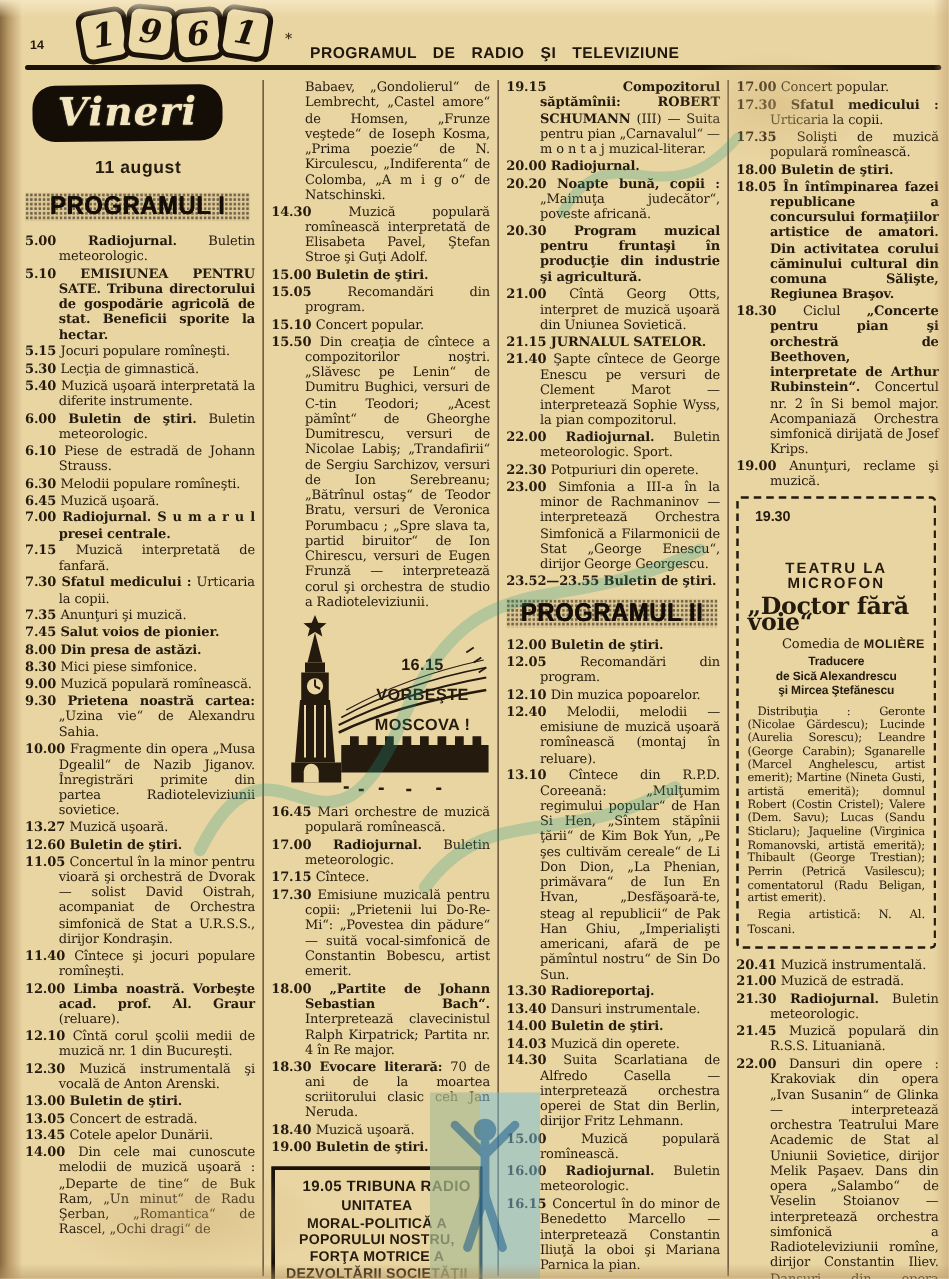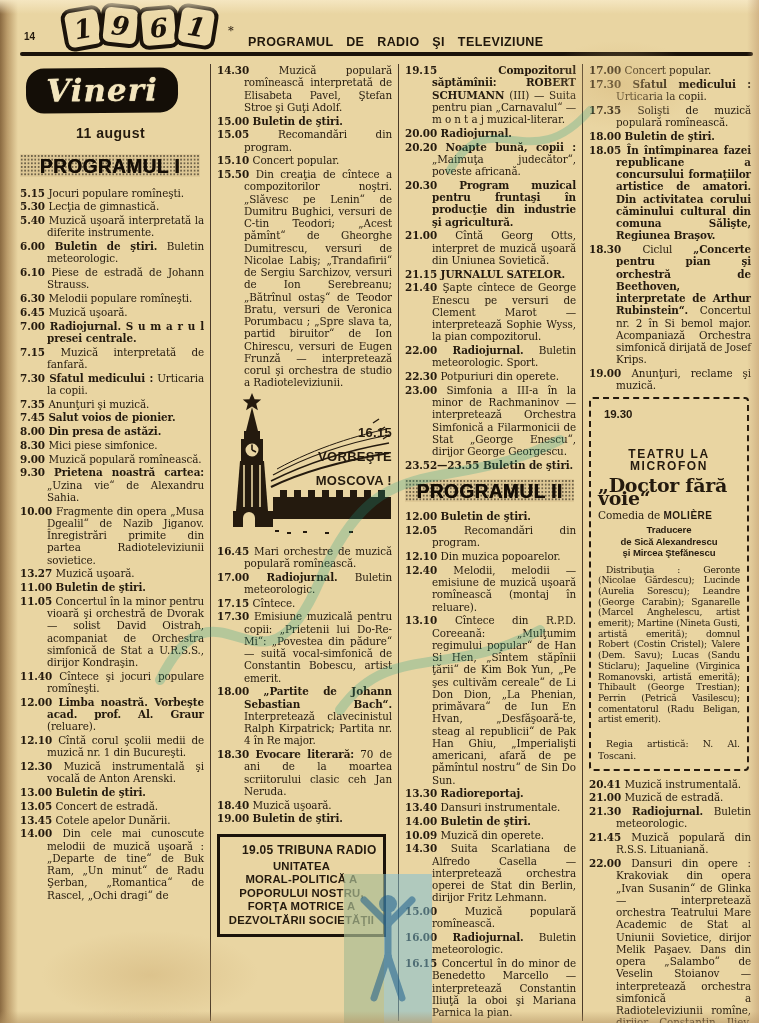--- a/index.html
+++ b/index.html
@@ -68,38 +68,38 @@
     letter-spacing:.5px;color:#150e06;
     padding:5px 2px 4px;margin:0 4px 10px 0;
     transform:scaleY(1.08);
     text-shadow:.5px 0 #150e06;
   }
   .prog-head.p2{margin:9px 2px 9px 0;}
 
   
   .moscow{position:relative;height:150px;margin:2px 0 4px;}
   .moscow svg{position:absolute;left:-4px;top:0;}
-  .moscow-text{position:absolute;right:0;top:30px;width:108px;text-align:right;
+  .moscow-text{position:absolute;right:0;top:30px;width:108px;text-align:center;
     font-family:"Liberation Sans",sans-serif;font-weight:bold;font-size:13px;line-height:24px;letter-spacing:.3px;}
 
   
   .tribuna{border:3px solid #1b130a;padding:7px 6px 7px;margin:9px 6px 0 0;text-align:center;}
   .tr-head{font-family:"Liberation Sans",sans-serif;font-weight:bold;font-size:12px;text-align:left;padding-left:16px;letter-spacing:.3px;margin-bottom:4px;}
   .tr-line{font-family:"Liberation Sans",sans-serif;font-weight:bold;font-size:11.3px;line-height:13.5px;letter-spacing:.2px;text-align:center;}
 
   
   .theatre{border:2.5px dashed #241a0e;border-radius:4px;padding:7px 7px 6px;margin:5px 2px 7px 0;}
   .th-time{font-family:"Liberation Sans",sans-serif;font-weight:bold;font-size:11.5px;margin:2px 0 8px 6px;}
   .th-title{text-align:center;font-family:"Liberation Sans",sans-serif;font-weight:bold;font-size:12px;letter-spacing:1.6px;margin-bottom:7px;margin-top:28px;}
   .th-play{text-align:left;font-family:"DejaVu Serif",serif;font-weight:bold;font-size:19px;letter-spacing:-.3px;margin-bottom:5px;}
-  .th-sub{text-align:left;font-size:10.5px;margin-bottom:2px;}
+  .th-sub{text-align:right;font-size:10.5px;margin-bottom:2px;}
   .th-sub b{font-family:"Liberation Sans",sans-serif;font-size:10px;letter-spacing:.5px;}
   .th-trans{text-align:center;font-family:"Liberation Sans",sans-serif;font-weight:bold;font-size:9.6px;line-height:11.5px;margin-bottom:6px;}
   .th-cast{font-size:9.2px;line-height:10.7px;text-align:justify;text-indent:8px;letter-spacing:-.15px;}
-  .th-dir{font-size:9.4px;margin-top:13px;text-indent:8px;}
+  .th-dir{font-size:9.4px;margin-top:1px;text-indent:8px;}
 
   
   .wm{position:absolute;pointer-events:none;z-index:4;}
   .stamp{left:344px;top:874px;width:88px;height:149px;background:rgba(120,190,216,.5);}
   .stamp .half{position:absolute;left:0;top:0;width:40px;height:149px;background:rgba(214,188,92,.38);}
   .stamp svg{position:absolute;left:6px;top:16px;opacity:.55;}
   .teal{opacity:.25;}
 
   .annot{position:absolute;left:228px;top:24px;font-size:11px;font-weight:bold;color:#3a2d1c;z-index:2;font-family:"DejaVu Serif",serif;}
 </style>
@@ -126,55 +126,58 @@
   <div class="hdr-rule"></div>
 </div>
 
 <div class="cols">
 
   <div class="col col1">
     <div class="vineri">Vineri</div>
     <div class="date">11 august</div>
     <div class="prog-head">PROGRAMUL I</div>
     <div>
+        <div class="entry"><span class="time">5.00 </span><b>Radiojurnal.</b> Buletin meteorologic.</div>
+        <div class="entry"><span class="time">5.10 </span><b>EMISIUNEA PENTRU SATE. Tribuna directorului de gospodărie agricolă de stat. Beneficii sporite la hectar.</b></div>
         <div class="entry"><span class="time">5.15 </span>Jocuri populare romîneşti.</div>
         <div class="entry"><span class="time">5.30 </span>Lecţia de gimnastică.</div>
         <div class="entry"><span class="time">5.40 </span>Muzică uşoară interpretată la diferite instrumente.</div>
         <div class="entry"><span class="time">6.00 </span><b>Buletin de ştiri.</b> Buletin meteorologic.</div>
         <div class="entry"><span class="time">6.10 </span>Piese de estradă de Johann Strauss.</div>
         <div class="entry"><span class="time">6.30 </span>Melodii populare romîneşti.</div>
         <div class="entry"><span class="time">6.45 </span>Muzică uşoară.</div>
         <div class="entry"><span class="time">7.00 </span><b>Radiojurnal. S u m a r u l presei centrale.</b></div>
         <div class="entry"><span class="time">7.15 </span>Muzică interpretată de fanfară.</div>
         <div class="entry"><span class="time">7.30 </span><b>Sfatul medicului :</b> Urticaria la copii.</div>
         <div class="entry"><span class="time">7.35 </span>Anunţuri şi muzică.</div>
         <div class="entry"><span class="time">7.45 </span><b>Salut voios de pionier.</b></div>
         <div class="entry"><span class="time">8.00 </span><b>Din presa de astăzi.</b></div>
         <div class="entry"><span class="time">8.30 </span>Mici piese simfonice.</div>
         <div class="entry"><span class="time">9.00 </span>Muzică populară romînească.</div>
         <div class="entry"><span class="time">9.30 </span><b>Prietena noastră cartea:</b> „Uzina vie“ de Alexandru Sahia.</div>
         <div class="entry"><span class="time">10.00 </span>Fragmente din opera „Musa Dgealil“ de Nazib Jiganov. Înregistrări primite din partea Radioteleviziunii sovietice.</div>
         <div class="entry"><span class="time">13.27 </span>Muzică uşoară.</div>
-        <div class="entry"><span class="time">11.00 </span><b>Buletin de ştiri.</b></div>
+        <div class="entry"><span class="time">12.60 </span><b>Buletin de ştiri.</b></div>
         <div class="entry"><span class="time">11.05 </span>Concertul în la minor pentru vioară şi orchestră de Dvorak — solist David Oistrah, acompaniat de Orchestra simfonică de Stat a U.R.S.S., dirijor Kondraşin.</div>
         <div class="entry"><span class="time">11.40 </span>Cîntece şi jocuri populare romîneşti.</div>
         <div class="entry"><span class="time">12.00 </span><b>Limba noastră. Vorbeşte acad. prof. Al. Graur</b> (reluare).</div>
         <div class="entry"><span class="time">12.10 </span>Cîntă corul şcolii medii de muzică nr. 1 din Bucureşti.</div>
         <div class="entry"><span class="time">12.30 </span>Muzică instrumentală şi vocală de Anton Arenski.</div>
         <div class="entry"><span class="time">13.00 </span><b>Buletin de ştiri.</b></div>
         <div class="entry"><span class="time">13.05 </span>Concert de estradă.</div>
         <div class="entry"><span class="time">13.45 </span>Cotele apelor Dunării.</div>
         <div class="entry"><span class="time">14.00 </span>Din cele mai cunoscute melodii de muzică uşoară : „Departe de tine“ de Buk Ram, „Un minut“ de Radu Şerban, „Romantica“ de Rascel, „Ochi dragi“ de</div>
       </div>
   </div>
 
   <div class="vrule"></div>
 
   <div class="col col2">
     <div>
+        <div class="entry cont">Babaev, „Gondolierul“ de Lembrecht, „Castel amore“ de Homsen, „Frunze veştede“ de Ioseph Kosma, „Prima poezie“ de N. Kirculescu, „Indiferenta“ de Colomba, „A m i g o“ de Natschinski.</div>
         <div class="entry"><span class="time">14.30 </span>Muzică populară romînească interpretată de Elisabeta Pavel, Ştefan Stroe şi Guţi Adolf.</div>
         <div class="entry"><span class="time">15.00 </span><b>Buletin de ştiri.</b></div>
         <div class="entry"><span class="time">15.05 </span>Recomandări din program.</div>
         <div class="entry"><span class="time">15.10 </span>Concert popular.</div>
         <div class="entry"><span class="time">15.50 </span>Din creaţia de cîntece a compozitorilor noştri. „Slăvesc pe Lenin“ de Dumitru Bughici, versuri de C-tin Teodori; „Acest pămînt“ de Gheorghe Dumitrescu, versuri de Nicolae Labiş; „Trandafirii“ de Sergiu Sarchizov, versuri de Ion Serebreanu; „Bătrînul ostaş“ de Teodor Bratu, versuri de Veronica Porumbacu ; „Spre slava ta, partid biruitor“ de Ion Chirescu, versuri de Eugen Frunză — interpretează corul şi orchestra de studio a Radioteleviziunii.</div>
       </div>
 
     <div class="moscow">
       <svg width="178" height="150" viewBox="0 0 178 150">
         <g fill="#241a0e" stroke="#241a0e">
@@ -244,21 +247,21 @@
     <div class="prog-head p2">PROGRAMUL II</div>
     <div>
         <div class="entry"><span class="time">12.00 </span><b>Buletin de ştiri.</b></div>
         <div class="entry"><span class="time">12.05 </span>Recomandări din program.</div>
         <div class="entry"><span class="time">12.10 </span>Din muzica popoarelor.</div>
         <div class="entry"><span class="time">12.40 </span>Melodii, melodii — emisiune de muzică uşoară romînească (montaj în reluare).</div>
         <div class="entry"><span class="time">13.10 </span>Cîntece din R.P.D. Coreeană: „Mulţumim regimului popular“ de Han Si Hen, „Sîntem stăpînii ţării“ de Kim Bok Yun, „Pe şes cultivăm cereale“ de Li Don Dion, „La Phenian, primăvara“ de Iun En Hvan, „Desfăşoară-te, steag al republicii“ de Pak Han Ghiu, „Imperialişti americani, afară de pe pămîntul nostru“ de Sin Do Sun.</div>
         <div class="entry"><span class="time">13.30 </span><b>Radioreportaj.</b></div>
         <div class="entry"><span class="time">13.40 </span>Dansuri instrumentale.</div>
         <div class="entry"><span class="time">14.00 </span><b>Buletin de ştiri.</b></div>
-        <div class="entry"><span class="time">10.09 </span>Muzică din operete.</div>
+        <div class="entry"><span class="time">14.03 </span>Muzică din operete.</div>
         <div class="entry"><span class="time">14.30 </span>Suita Scarlatiana de Alfredo Casella — interpretează orchestra operei de Stat din Berlin, dirijor Fritz Lehmann.</div>
         <div class="entry"><span class="time">15.00 </span>Muzică populară romînească.</div>
         <div class="entry"><span class="time">16.00 </span><b>Radiojurnal.</b> Buletin meteorologic.</div>
         <div class="entry"><span class="time">16.15 </span>Concertul în do minor de Benedetto Marcello — interpretează Constantin Iliuţă la oboi şi Mariana Parnica la pian.</div>
       </div>
   </div>
 
   <div class="vrule"></div>
 
   <div class="col col4">

